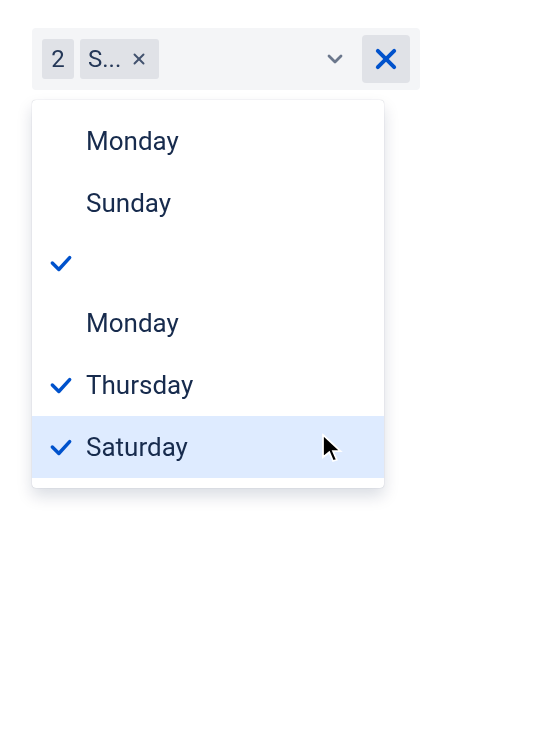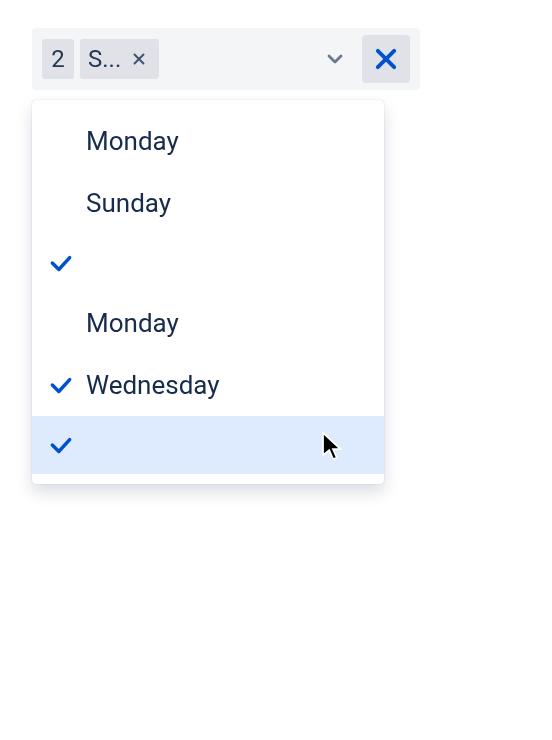--- a/index.html
+++ b/index.html
@@ -211,29 +211,30 @@
       <span class="check-slot"></span>
       <span class="option-label">Monday</span>
     </div>
 
     <div class="option">
       <span class="check-slot">
         <svg class="check-icon" viewBox="0 0 24 24" fill="none" stroke="currentColor" stroke-width="3.2" stroke-linecap="round" stroke-linejoin="round">
           <polyline points="4 12 10 18 20 7"></polyline>
         </svg>
       </span>
-      <span class="option-label">Wednesday</span>
+      <span class="option-label">Thursday</span>
     </div>
 
     <div class="option highlighted">
       <span class="check-slot">
         <svg class="check-icon" viewBox="0 0 24 24" fill="none" stroke="currentColor" stroke-width="3.2" stroke-linecap="round" stroke-linejoin="round">
           <polyline points="4 12 10 18 20 7"></polyline>
         </svg>
       </span>
+      <span class="option-label">Saturday</span>
       <span class="cursor">
         <svg viewBox="0 0 20 24">
           <path d="M 2 1 L 2 19 L 7 15 L 10 22 L 13 21 L 10 14 L 16 14 Z" fill="#000000" stroke="#ffffff" stroke-width="1.4"></path>
         </svg>
       </span>
     </div>
 
 
   </div>
 </div>

